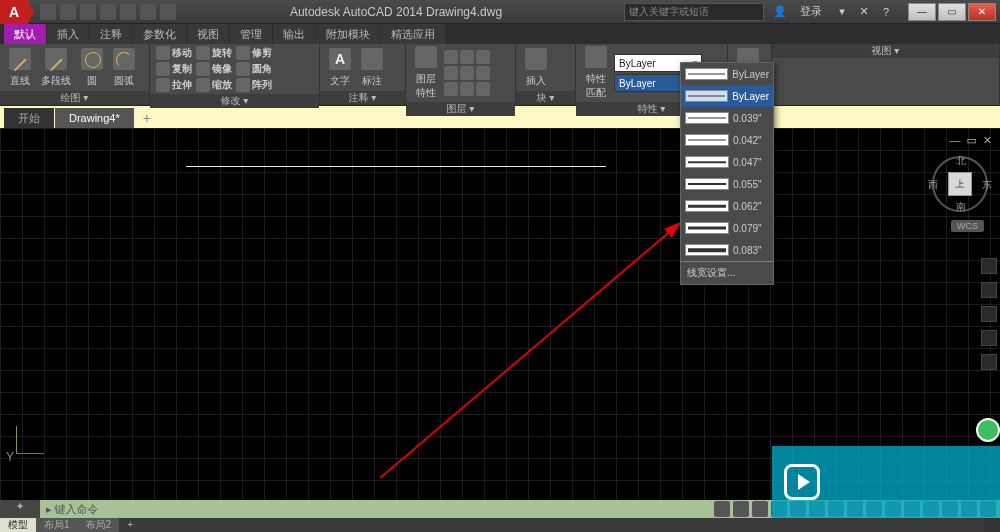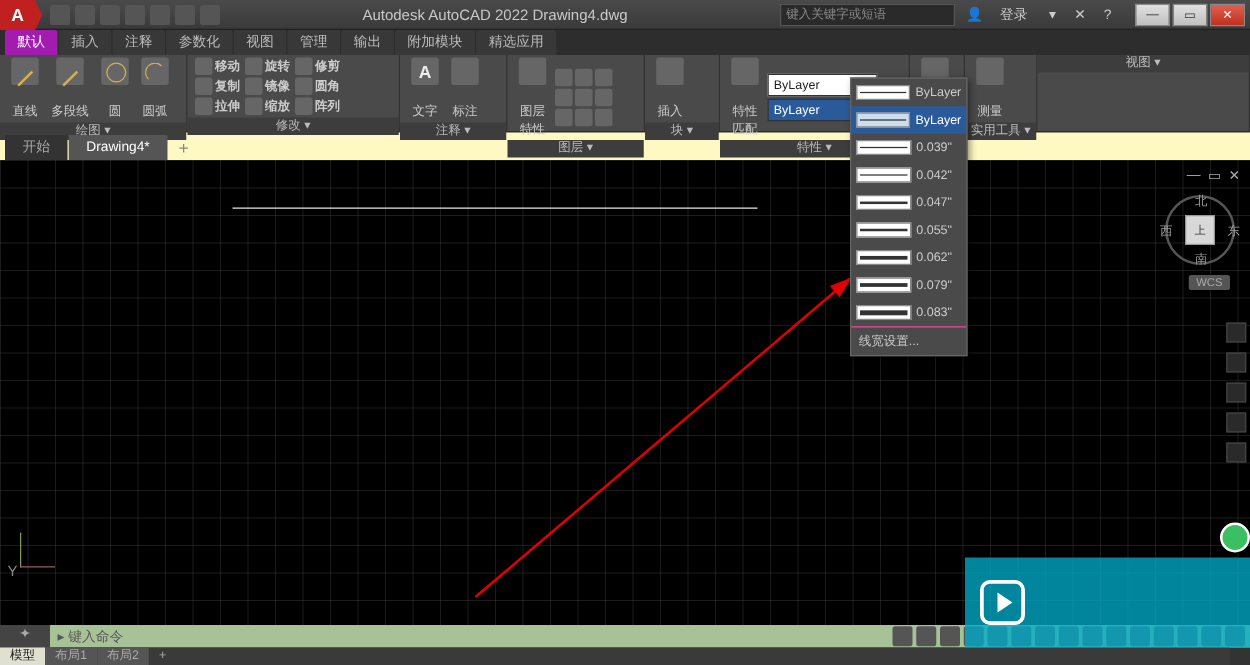--- a/index.html
+++ b/index.html
@@ -20,21 +20,21 @@
 .winbtns .close { background: linear-gradient(#e06050,#c03020); color: #fff; }
 
 .tabbar { height: 20px; background: #2d2d2d; display: flex; align-items: flex-end; padding-left: 4px; gap: 1px; }
 .tabbar .tab { height: 20px; padding: 0 10px; background: #383838; color: #bbb; font-size: 11px; line-height: 20px; border-top-left-radius: 2px; border-top-right-radius: 2px; }
 .tabbar .tab.active { background: #a21caf; color: #fff; }
 
 .ribbon { height: 62px; background: #4a4a4a; display: flex; border-bottom: 1px solid #222; }
 .panel { border-right: 1px solid #333; display: flex; flex-direction: column; }
 .panel-body { flex: 1; display: flex; align-items: center; gap: 4px; padding: 2px 6px; }
 .panel-label { height: 14px; text-align: center; font-size: 10px; color: #bbb; background: #3d3d3d; line-height: 14px; }
-.bigbtn { display: flex; flex-direction: column; align-items: center; justify-content: flex-end; gap: 14px; padding: 0 3px; cursor: pointer; }
+.bigbtn { display: flex; flex-direction: column; align-items: center; justify-content: flex-end; gap: 4px; padding: 0 3px; cursor: pointer; }
 .bigbtn .ico { width: 22px; height: 22px; background: #666; border-radius: 2px; position: relative; }
 .bigbtn .lbl { font-size: 10px; color: #ccc; white-space: nowrap; }
 .smallcol { display: flex; flex-direction: column; gap: 2px; }
 .smallcol .row { display: flex; align-items: flex-start; gap: 2px; font-size: 10px; color: #ccc; white-space: nowrap; font-weight: bold; }
 .smallcol .row .ico { width: 14px; height: 14px; background: #666; border-radius: 2px; flex-shrink: 0; }
 
 .layer-combo { width: 88px; height: 18px; background: #fff; border: 1px solid #333; color: #222; font-size: 10px; padding: 0 4px; display: flex; align-items: center; position: relative; }
 .layer-combo::after { content: "▼"; position: absolute; right: 2px; font-size: 8px; color: #333; }
 
 .file-tabs { height: 22px; background: #fef9c3; display: flex; align-items: flex-end; padding-left: 4px; gap: 1px; }
@@ -101,21 +101,21 @@
   <div class="app-logo">A</div>
   <div class="qat">
     <span></span>
     <span></span>
     <span></span>
     <span></span>
     <span></span>
     <span></span>
     <span></span>
   </div>
-  <div class="title-center">Autodesk AutoCAD 2022    Drawing4.dwg</div>
+  <div class="title-center">Autodesk AutoCAD 2014    Drawing4.dwg</div>
   <div class="title-search">键入关键字或短语</div>
   <div class="title-right">
     <span class="icon">👤</span>
     <span class="login">登录</span>
     <span class="icon">▾</span>
     <span class="icon">✕</span>
     <span class="icon">?</span>
     <div class="winbtns">
       <div>—</div>
       <div>▭</div>
@@ -277,29 +277,20 @@
   <div class="panel" style="width:44px">
     <div class="panel-body">
         <div class="bigbtn">
           <div class="ico"></div>
           <div class="lbl">组</div>
         </div>
       </div>
     <div class="panel-label">组 ▾</div>
   </div>
 
-  <div class="panel" style="width:58px">
-    <div class="panel-body">
-        <div class="bigbtn">
-          <div class="ico"></div>
-          <div class="lbl">测量</div>
-        </div>
-      </div>
-    <div class="panel-label">实用工具 ▾</div>
-  </div>
 
 
   <div class="panel" style="flex:1">
     <div class="panel-label">视图 ▾</div>
   </div>
 </div>
 
 <div class="file-tabs">
   <div class="ftab">开始</div>
   <div class="ftab active">Drawing4*</div>

